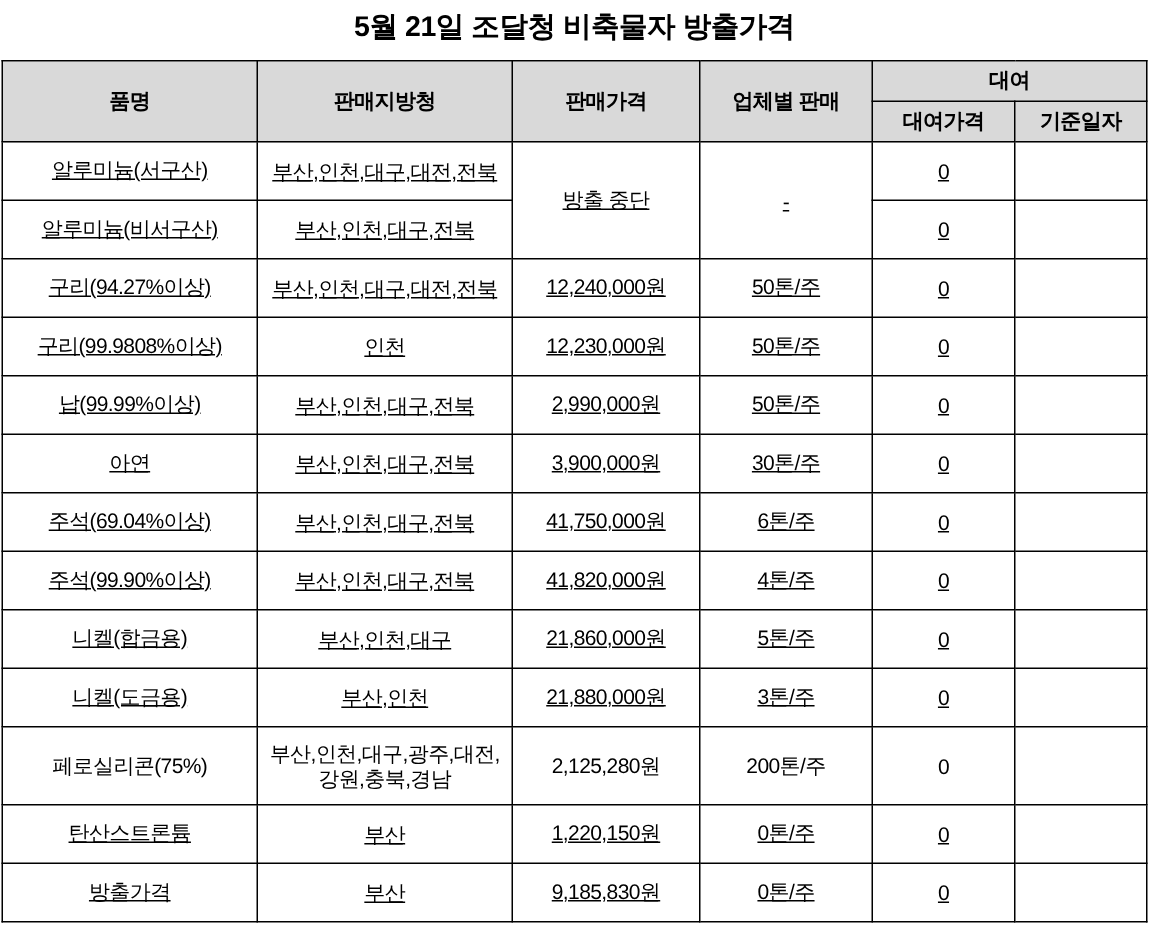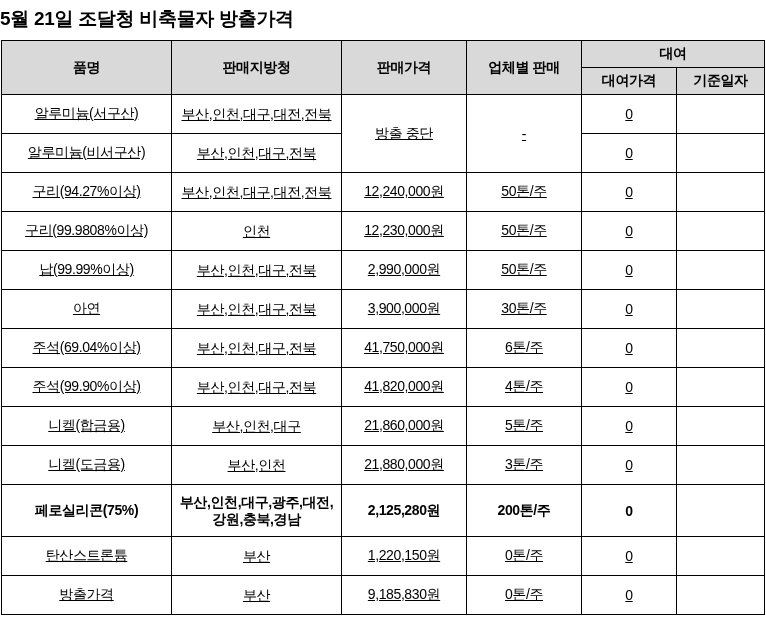--- a/index.html
+++ b/index.html
@@ -14,20 +14,21 @@
     color: #000000;
     overflow: hidden;
   }
   .page {
     width: 766px;
     height: 632px;
     box-sizing: border-box;
     position: relative;
   }
   .doc-title {
+    text-align: center;
     font-size: 19px;
     font-weight: bold;
     letter-spacing: -0.3px;
     padding: 6px 0 8px 0;
     line-height: 26px;
   }
   table.price-table {
     border-collapse: collapse;
     width: 764px;
     margin: 0 1px;
@@ -70,21 +71,20 @@
   }
   td.rent {
     font-size: 13.5px;
   }
   tr.row-h {
     height: 39px;
     text-decoration: underline;
   }
   tr.row-tall {
     height: 52px;
-    font-weight: bold;
   }
   .merged-stop {
     font-size: 14.5px;
   }
 </style>
 </head>
 <body>
 
 <div class="page">
 

